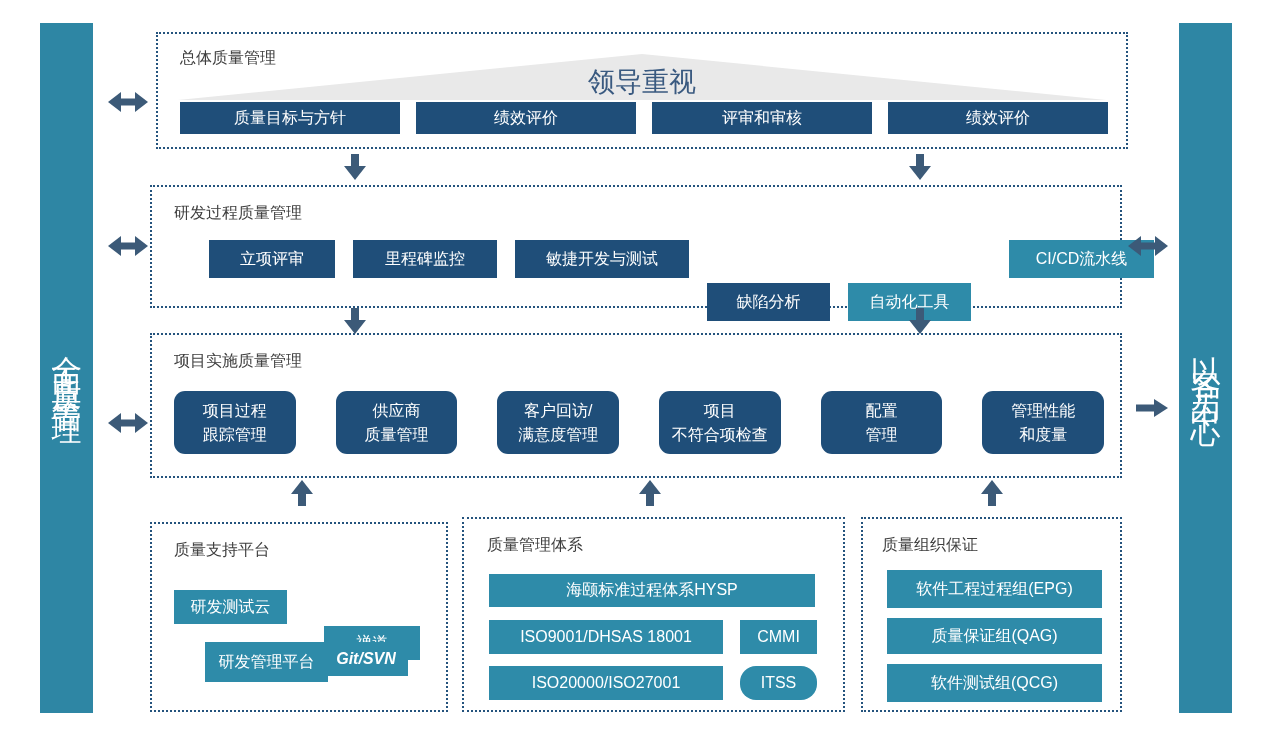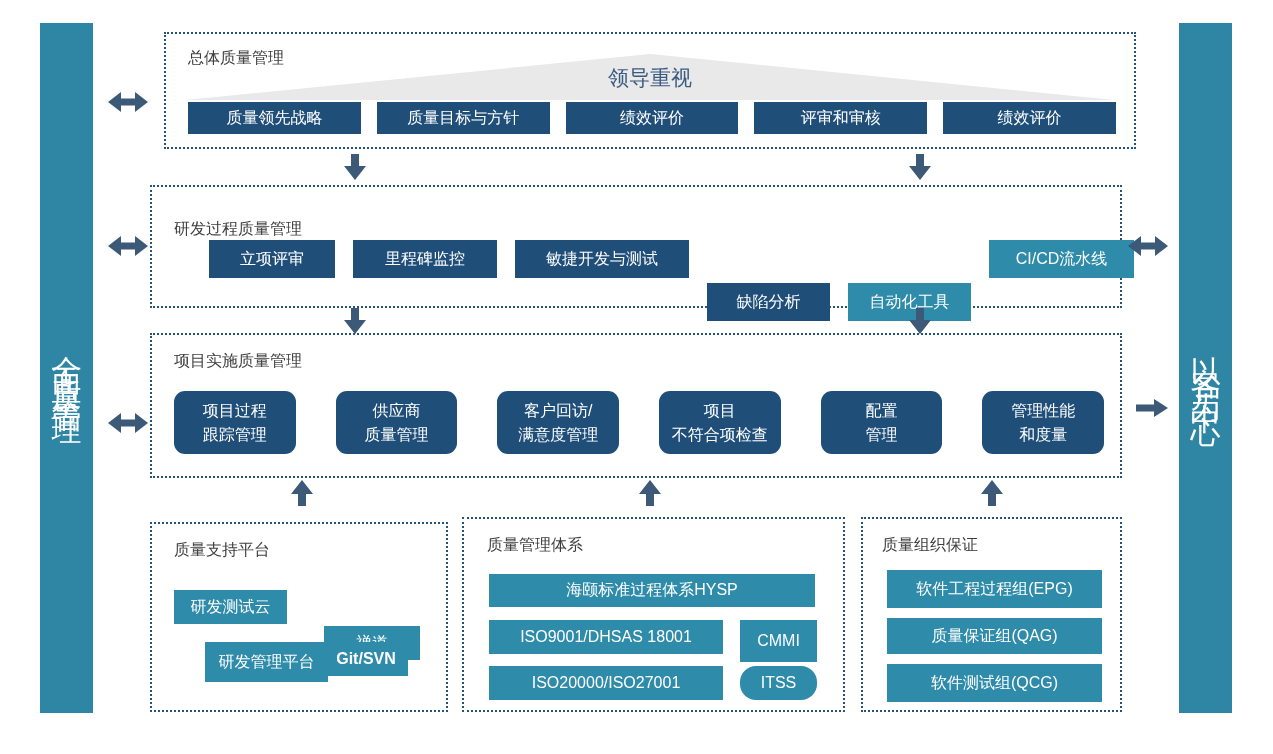--- a/index.html
+++ b/index.html
@@ -22,58 +22,57 @@
   .chip.abs{position:absolute;}
   .chip.bold{font-weight:bold;}
   .row{position:absolute;display:flex;}
   .row .chip{height:100%;}
   .row1{left:22px;right:18px;bottom:13px;height:32px;gap:16px;}
   .row1 .chip{flex:1;}
   .row2{left:22px;right:22px;bottom:28px;height:38px;gap:18px;padding-left:35px;}
   .row3{left:22px;right:16px;bottom:22px;height:63px;gap:40px;}
   .row3 .chip{flex:1;}
   .w126{flex:0 0 126px;} .w144{flex:0 0 144px;} .w174{flex:1 0 174px;}
-  .w123{flex:0 0 123px;margin-top:43px;} .w145{flex:0 0 145px;}
+  .w123{flex:0 0 123px;margin-top:43px;} .w145{flex:0 0 145px;margin-left:20px;}
   .banner{position:absolute;left:20px;right:20px;top:20px;height:46px;}
   .banner-triangle{position:absolute;left:0;right:0;top:0;bottom:0;background:var(--triangle);
                    clip-path:polygon(50% 0,100% 100%,0 100%);}
   .banner-label{position:absolute;left:0;right:0;top:10px;text-align:center;
-                font-size:21px;color:var(--banner_text);}
+                font-size:27px;color:var(--banner_text);}
   .arrow{position:absolute;color:var(--arrow);line-height:0;}
   svg{display:block;}
 </style>
 </head>
 <body>
 
 <div class="canvas">
 
   <div class="sidebar" style="left:40px;">
     <div class="vtext">全面质量管理</div>
   </div>
   <div class="sidebar" style="left:1179px;">
     <div class="vtext">以客户为中心</div>
   </div>
 
-  <div class="dotbox" style="left:164px;top:32px;width:972px;height:117px;">
+  <div class="dotbox" style="left:156px;top:32px;width:972px;height:117px;">
     <div class="boxtitle" style="left:22px;top:14px;">总体质量管理</div>
     <div class="banner">
       <div class="banner-triangle"></div>
       <div class="banner-label">领导重视</div>
     </div>
     <div class="row row1">
-      <div class="chip">质量领先战略</div>
       <div class="chip">质量目标与方针</div>
       <div class="chip">绩效评价</div>
       <div class="chip">评审和审核</div>
       <div class="chip">绩效评价</div>
     </div>
   </div>
 
   <div class="dotbox" style="left:150px;top:185px;width:972px;height:123px;">
-    <div class="boxtitle" style="left:22px;top:32px;">研发过程质量管理</div>
+    <div class="boxtitle" style="left:22px;top:16px;">研发过程质量管理</div>
     <div class="row row2">
       <div class="chip w126">立项评审</div>
       <div class="chip w144">里程碑监控</div>
       <div class="chip w174">敏捷开发与测试</div>
       <div class="chip w123">缺陷分析</div>
       <div class="chip teal w123">自动化工具</div>
       <div class="chip teal w145">CI/CD流水线</div>
     </div>
   </div>
 
@@ -93,28 +92,28 @@
       <div class="chip twoline">管理性能
 和度量</div>
     </div>
   </div>
 
   <div class="dotbox" style="left:150px;top:522px;width:298px;height:190px;">
     <div class="boxtitle" style="left:22px;top:16px;">质量支持平台</div>
     <div class="chip teal abs" style="left:22px;top:66px;width:113px;height:34px;">研发测试云</div>
     <div class="chip teal abs" style="left:172px;top:66px;width:96px;height:34px;margin-top:36px;">禅道</div>
     <div class="chip teal abs" style="left:22px;top:118px;width:123px;height:40px;margin-left:31px;">研发管理平台</div>
-    <div class="chip teal abs bold" style="left:172px;top:118px;width:84px;height:34px;">Git/SVN</div>
+    <div class="chip teal abs bold" style="left:172px;top:118px;width:84px;height:34px;font-style:italic;">Git/SVN</div>
   </div>
 
   <div class="dotbox" style="left:462px;top:517px;width:383px;height:195px;">
     <div class="boxtitle" style="left:23px;top:16px;">质量管理体系</div>
     <div class="chip teal abs" style="left:25px;top:55px;width:326px;height:33px;">海颐标准过程体系HYSP</div>
     <div class="chip teal abs" style="left:25px;top:101px;width:234px;height:34px;">ISO9001/DHSAS 18001</div>
-    <div class="chip teal abs" style="left:276px;top:101px;width:77px;height:42px;">CMMI</div>
+    <div class="chip teal abs" style="left:276px;top:101px;width:77px;height:34px;">CMMI</div>
     <div class="chip teal abs" style="left:25px;top:147px;width:234px;height:34px;">ISO20000/ISO27001</div>
     <div class="chip teal abs" style="left:276px;top:147px;width:77px;height:34px;border-radius:16px;">ITSS</div>
   </div>
 
   <div class="dotbox" style="left:861px;top:517px;width:261px;height:195px;">
     <div class="boxtitle" style="left:19px;top:16px;">质量组织保证</div>
     <div class="chip teal abs" style="left:24px;top:51px;width:215px;height:38px;">软件工程过程组(EPG)</div>
     <div class="chip teal abs" style="left:24px;top:99px;width:215px;height:36px;">质量保证组(QAG)</div>
     <div class="chip teal abs" style="left:24px;top:145px;width:215px;height:38px;">软件测试组(QCG)</div>
   </div>

